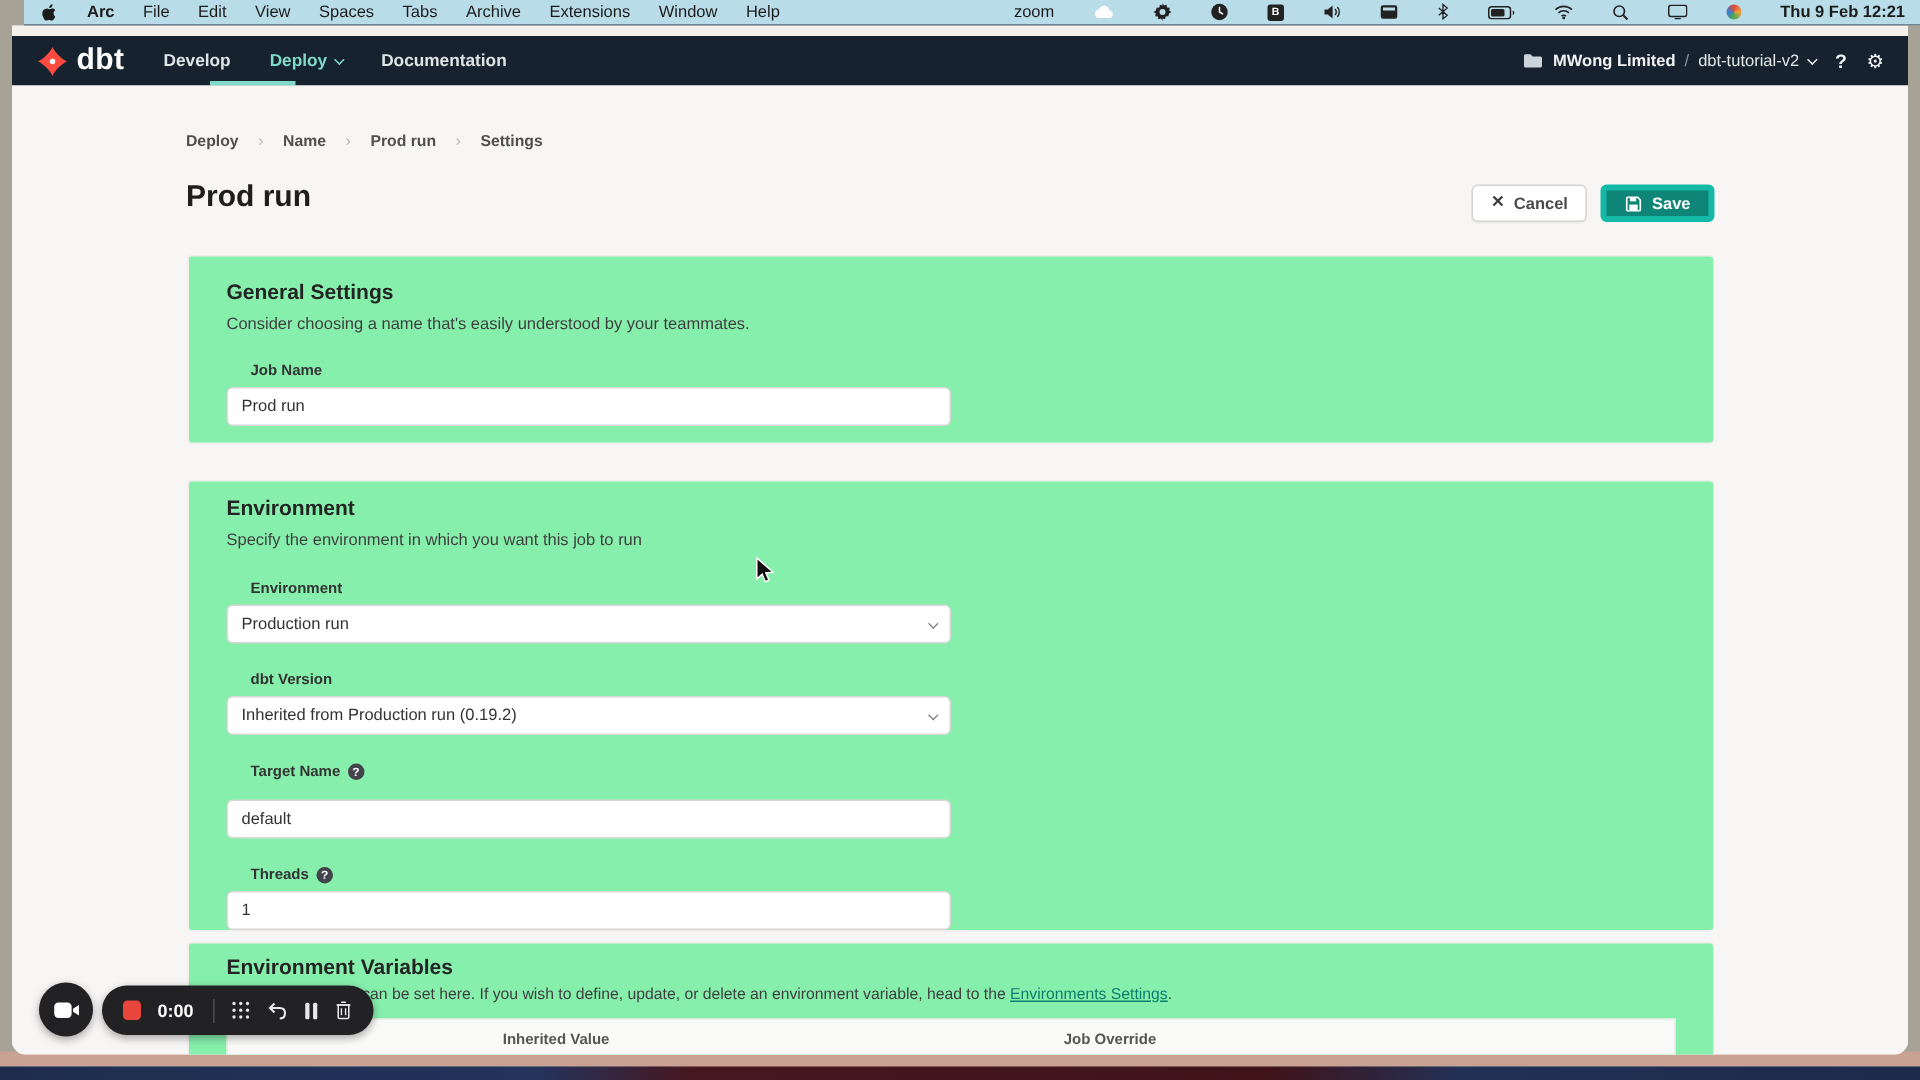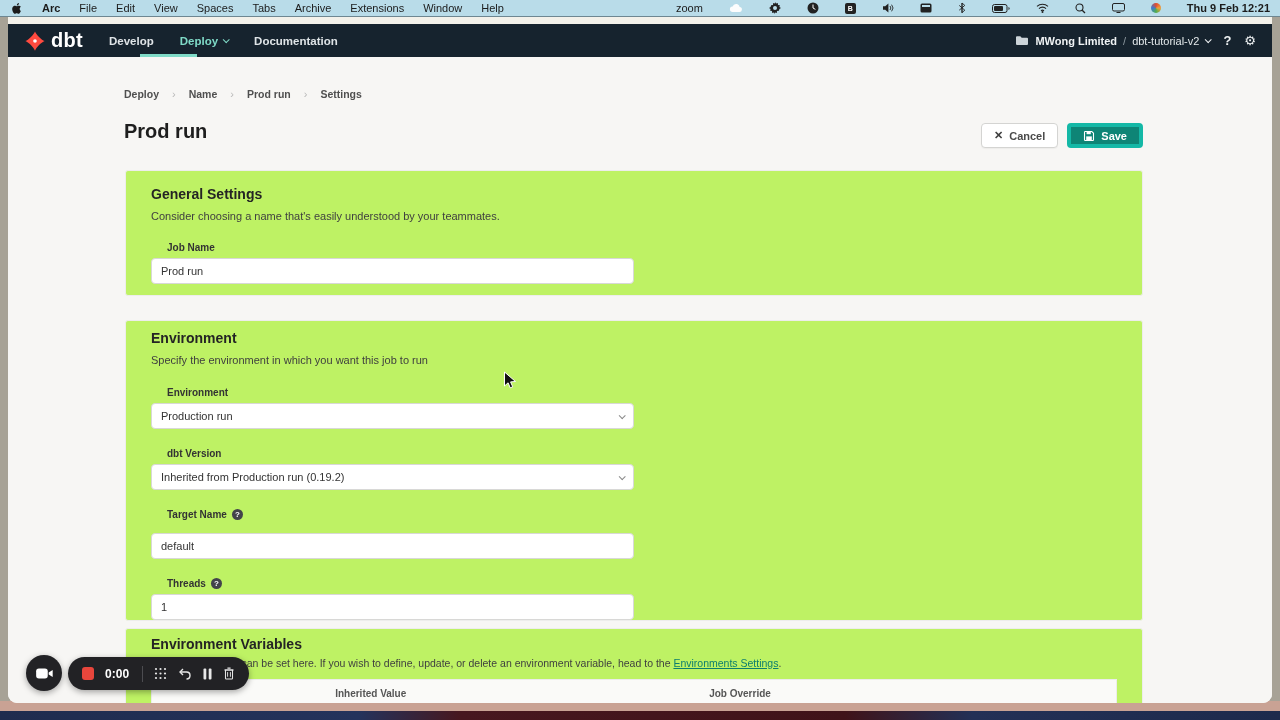--- a/index.html
+++ b/index.html
@@ -8,21 +8,21 @@
     position:relative; overflow:hidden;
     font-family:"Liberation Sans","DejaVu Sans",sans-serif;
     background:#a7a296;
   }
   
   .wall-tan  { position:absolute; left:0; right:0; bottom:9px; height:10px; background:#c9a294; }
   .wall-dark { position:absolute; left:0; right:0; bottom:0; height:9px;
     background:linear-gradient(90deg,#1f2c4e 0%,#24335c 28%,#47171f 36%,#401319 66%,#233056 76%,#1d2a4c 100%); }
   
   .menubar {
-    position:absolute; top:0; left:0; right:0; height:17px;
+    position:absolute; top:0; left:16px; right:0; height:17px;
     background:#b9dce9; border-bottom:1px solid rgba(20,30,40,.45);
     display:flex; align-items:center; font-size:11px; color:#1b1b1b; z-index:50;
   }
   .menubar .left { display:flex; align-items:center; gap:19px; padding-left:12px; }
   .menubar .right { margin-left:auto; display:flex; align-items:center; gap:26px; padding-right:10px; }
   .mb-item { white-space:nowrap; }
   .mb-app { font-weight:bold; }
   .mb-ic { display:inline-flex; align-items:center; height:17px; }
   .mb-b { width:11px; height:11px; background:#222; color:#fff; border-radius:2px;
           font-size:7px; font-weight:bold; display:inline-flex; align-items:center; justify-content:center; }
@@ -60,21 +60,21 @@
                 font-size:10.5px; font-weight:bold; color:#4f4f4f; }
   .bc-sep { color:#b9b9b9; font-weight:normal; font-size:11px; }
   .page-title { position:absolute; left:116px; top:63px; font-size:20px; font-weight:bold; color:#1e1e1e; }
   .btn-row { position:absolute; top:66px; right:129px; display:flex; gap:9px; }
   .btn { height:25px; display:inline-flex; align-items:center; gap:6px; padding:0 12px;
          border-radius:4px; font-size:11px; font-weight:bold; cursor:pointer; }
   .btn-cancel { background:#fff; border:1px solid #d4d4d2; color:#4a4a4a; box-shadow:0 1px 1px rgba(0,0,0,.04); }
   .btn-save { background:#0e8576; border:4px solid #14b8a6; color:#fff; }
   .x-icon { font-size:11px; line-height:1; color:#3f3f3f; }
   
-  .card { position:absolute; left:117px; width:1018px; background:#bef264;
+  .card { position:absolute; left:117px; width:1018px; background:#86efac;
           border:1px solid #ededeb; border-radius:3px; padding:0 25px; }
   .card-gs  { top:113px; height:126px; }
   .card-env { top:263px; height:301px; }
   .card-ev  { top:571px; height:160px; }
   .sec-h { font-size:14px; font-weight:bold; color:#242424; }
   .sec-d { font-size:11px; color:#3f3f3f; }
   .fld-label { display:flex; align-items:center; gap:5px; font-size:10px; font-weight:bold; color:#333;margin-left:16px; }
   .help-ic { width:11px; height:11px; border-radius:50%; background:#43434b; color:#fff;
              font-size:8px; font-weight:bold; display:inline-flex; align-items:center; justify-content:center; }
   .inp, .sel {

